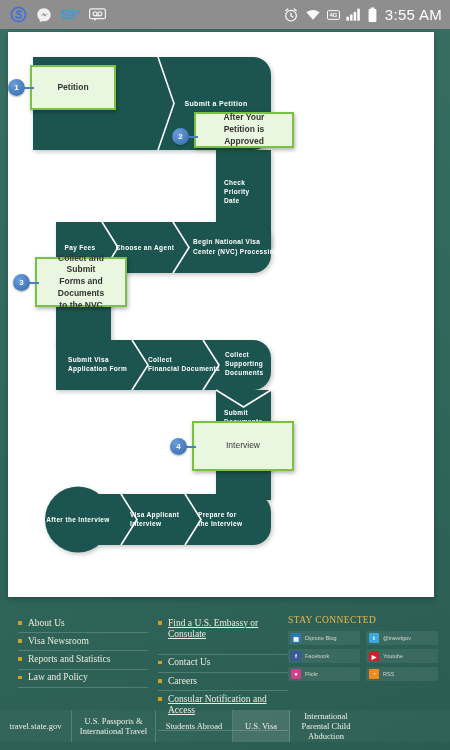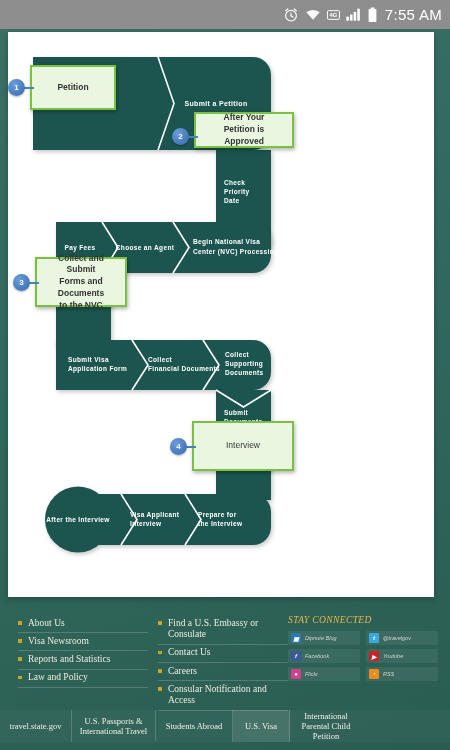--- a/index.html
+++ b/index.html
@@ -92,35 +92,35 @@
   
   #footer {
     position: absolute; top: 578px; left: 0;
     width: 450px; height: 95px;
     padding: 8px 10px 0 18px;
     display: flex;
   }
   .fcol { position: relative; }
   .fcol1 { width: 130px; }
   .fcol2 { width: 130px; margin-left: 10px; }
-  .fcol3 { width: 150px; margin-left: 0; font-style: italic; }
+  .fcol3 { width: 150px; margin-left: 0; }
   .flink {
     position: relative;
     color: #f0ece0;
     font-family: "Liberation Serif", serif;
     font-size: 9.5px;
     line-height: 1.18;
     padding: 2.5px 0 3.5px 10px;
     border-bottom: 1px solid rgba(255,255,255,0.18);
   }
   .flink::before {
     content: ""; position: absolute; left: 0; top: 6px;
     width: 3.5px; height: 3.5px; background: #c9a227;
   }
-  .flink.two { padding-bottom: 4px; }
+  .flink.two { padding-bottom: 14px; text-decoration: underline; }
 
   .sc-title {
     color: #e8b84b;
     font-family: "Liberation Serif", serif;
     font-size: 9.5px;
     letter-spacing: 0.4px;
     margin-bottom: 6px;
     text-transform: uppercase;
   }
   .sc-grid {
@@ -177,20 +177,38 @@
   #legal {
     position: absolute; top: 716px; left: 0;
     width: 450px; height: 34px;
     padding-left: 60px; padding-top: 16px;
   }
 </style>
 </head>
 <body>
 
 <div id="statusbar">
+  <div class="sb-left">
+    <svg class="sb-icon" width="17" height="17" viewBox="0 0 24 24">
+      <circle cx="12" cy="12" r="10" fill="none" stroke="#3f6fd8" stroke-width="2.3"></circle>
+      <path d="M15.6 8.3c-1-0.9-2.4-1.2-3.7-1-1.3 0.2-2.2 1-2.2 2 0 1.1 1 1.6 2.6 1.9 1.8 0.4 3.3 1 3.3 2.7 0 1.5-1.4 2.6-3.3 2.7-1.5 0.1-2.9-0.4-3.8-1.3" fill="none" stroke="#3f6fd8" stroke-width="2.3" stroke-linecap="round"></path>
+    </svg>
+    <svg class="sb-icon" width="16" height="16" viewBox="0 0 24 24">
+      <path d="M12 2C6.3 2 2 6.2 2 11.6c0 3 1.4 5.7 3.7 7.4V23l3.4-1.9c0.9 0.25 1.9 0.4 2.9 0.4 5.7 0 10-4.2 10-9.6S17.7 2 12 2z" fill="#f0f0f0"></path>
+      <path d="M6.6 14.3l5-5.3 2.5 2.6 4.3-2.6-5 5.3-2.5-2.6z" fill="#8e8e8e"></path>
+    </svg>
+    <span class="sb-temp">59°</span>
+    <svg class="sb-icon" width="17" height="14" viewBox="0 0 28 22">
+      <rect x="1" y="1" width="26" height="16" rx="2.5" fill="none" stroke="#f0f0f0" stroke-width="2"></rect>
+      <path d="M8 17l1 4 4-4z" fill="#f0f0f0"></path>
+      <circle cx="10" cy="9" r="3.2" fill="none" stroke="#f0f0f0" stroke-width="2"></circle>
+      <circle cx="18" cy="9" r="3.2" fill="none" stroke="#f0f0f0" stroke-width="2"></circle>
+      <line x1="10" y1="12.2" x2="18" y2="12.2" stroke="#f0f0f0" stroke-width="2"></line>
+    </svg>
+  </div>
 
   <div class="sb-right">
     <svg class="sb-icon" width="16" height="16" viewBox="0 0 24 24">
       <circle cx="12" cy="13" r="8" fill="none" stroke="#ffffff" stroke-width="1.8"></circle>
       <path d="M12 9v4.2l2.8 1.8" fill="none" stroke="#ffffff" stroke-width="1.8" stroke-linecap="round"></path>
       <path d="M4 5.6L7.2 3M20 5.6L16.8 3" stroke="#ffffff" stroke-width="1.8" stroke-linecap="round"></path>
     </svg>
     <svg class="sb-icon" width="16" height="13" viewBox="0 0 24 19">
       <path d="M12 17.3l-10-11C4.6 3.9 8.1 2.6 12 2.6s7.4 1.3 10 3.7z" fill="#ffffff" opacity="0.95"></path>
       <path d="M12 17.3L5.2 9.5c1.8-1.4 4.2-2.2 6.8-2.2" fill="#8e8e8e" opacity="0.0"></path>
@@ -202,21 +220,21 @@
     <svg class="sb-icon" width="16" height="15" viewBox="0 0 22 18">
       <rect x="0.5" y="12" width="3.5" height="5.5" fill="#ffffff"></rect>
       <rect x="5.5" y="9" width="3.5" height="8.5" fill="#ffffff"></rect>
       <rect x="10.5" y="5.5" width="3.5" height="12" fill="#ffffff"></rect>
       <rect x="15.5" y="1" width="3.5" height="16.5" fill="#ffffff"></rect>
     </svg>
     <svg class="sb-icon" width="9" height="16" viewBox="0 0 12 20">
       <rect x="3.5" y="0" width="5" height="2" fill="#ffffff"></rect>
       <rect x="0.8" y="2" width="10.4" height="17.2" rx="1" fill="#ffffff"></rect>
     </svg>
-    <span class="sb-clock">7:55 AM</span>
+    <span class="sb-clock">3:55 AM</span>
   </div>
 </div>
 
 <div id="viewport">
 
   <div id="whitecard">
 
     <svg id="flow" viewBox="0 0 426 565">
       <defs>
         <filter id="sh" x="-10%" y="-10%" width="130%" height="130%">
@@ -354,21 +372,21 @@
 
       </div>
     </div>
   </div>
 
   <div id="tabbar">
     <div class="tab t1">travel.state.gov</div>
     <div class="tab t2">U.S. Passports &amp; International Travel</div>
     <div class="tab t3">Students Abroad</div>
     <div class="tab t4 active">U.S. Visa</div>
-    <div class="tab t6">International Parental Child Petition</div>
+    <div class="tab t6">International Parental Child Abduction</div>
   </div>
 
   <div id="legal">
     
     
     
   </div>
 
 </div>
 

